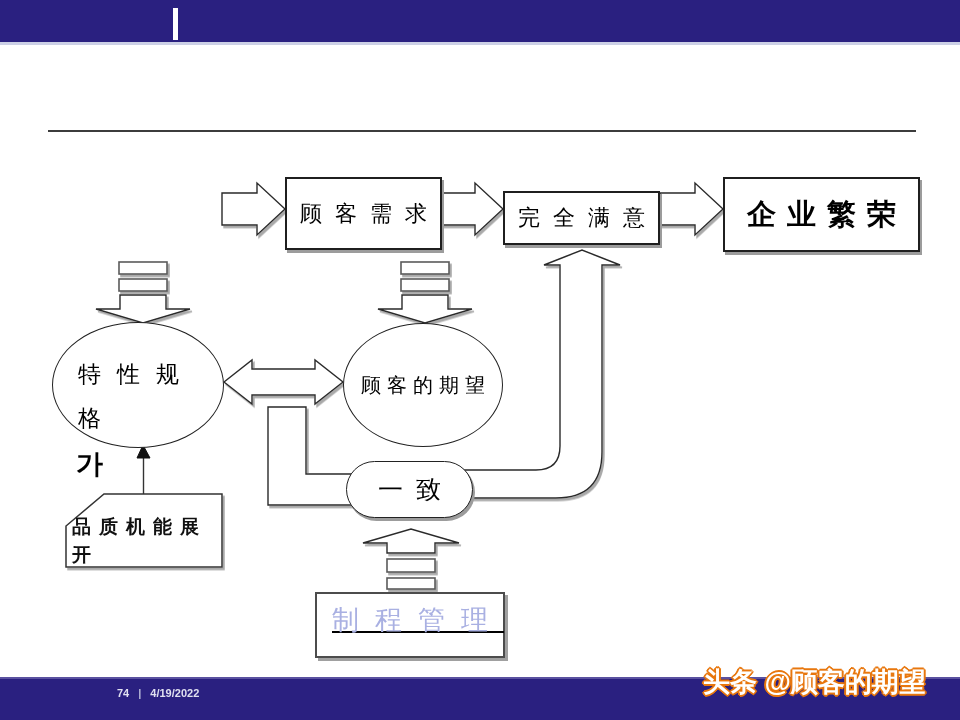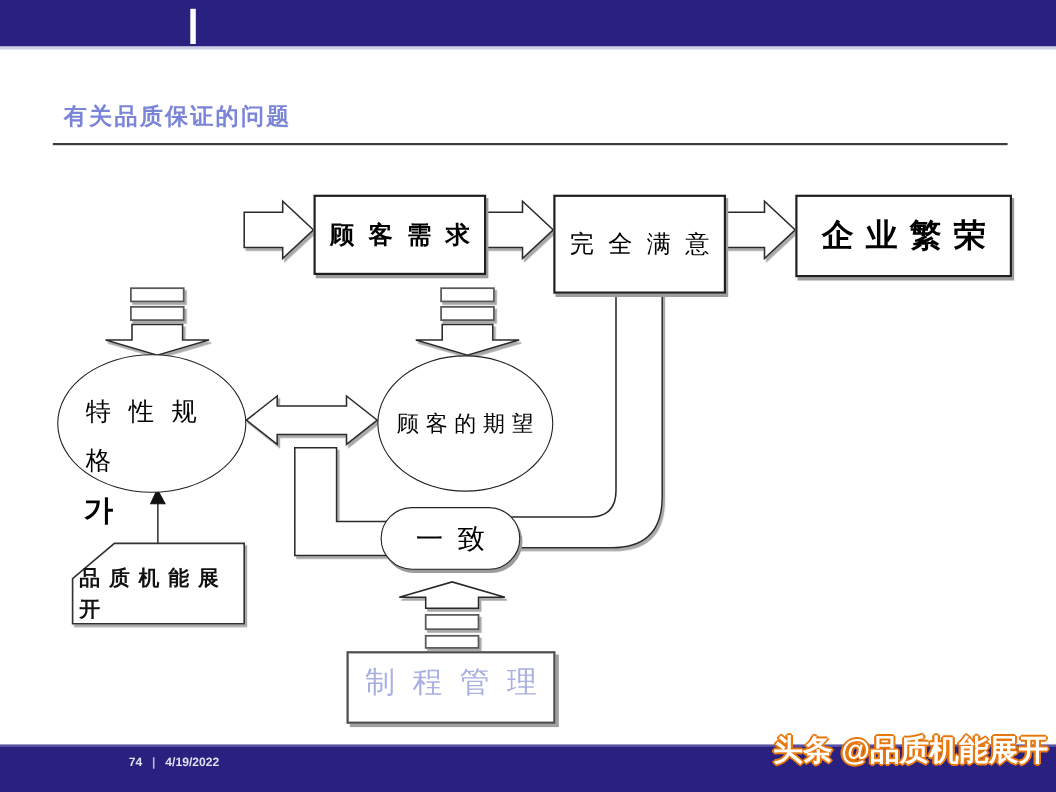--- a/index.html
+++ b/index.html
@@ -11,36 +11,36 @@
   .toptick{left:173px;top:8px;width:5px;height:32px;background:#fff;}
   .botbar{left:0;top:677px;width:960px;height:43px;background:#2a2080;border-top:2px solid #5a51a0;z-index:3;}
   .title{left:58px;top:92px;font-size:21px;font-weight:bold;color:#7a84d8;letter-spacing:2px;z-index:2;}
   .titleline{left:48px;top:130px;width:868px;height:2px;background:#3c3c3c;z-index:2;}
   
   svg.connectors{left:0;top:0;width:960px;height:720px;z-index:1;}
   .shape{z-index:2;background:#fff;box-sizing:border-box;display:flex;align-items:center;justify-content:center;}
   .box{border:2px solid #1f1f1f;box-shadow:2px 3px 0 #9c9c9c;}
   .b1{left:51px;top:177px;width:171px;height:73px;align-items:flex-start;justify-content:flex-start;}
   .b1 .t{padding:3px 0 0 13px;font-size:23px;letter-spacing:15px;line-height:35px;}
-  .b2{left:285px;top:177px;width:157px;height:73px;font-weight:bold;}
-  .b3{left:503px;top:177px;width:157px;height:90px;}
+  .b2{left:285px;top:177px;width:157px;height:73px;}
+  .b3{left:503px;top:191px;width:157px;height:54px;}
   .b23t{font-size:22px;letter-spacing:13px;margin-right:-13px;white-space:nowrap;}
   .b4{left:723px;top:177px;width:197px;height:75px;justify-content:center;}
   .b4 .t{font-size:29px;font-weight:bold;letter-spacing:11px;margin-right:-11px;white-space:nowrap;}
   .ellipse{border:1.5px solid #222;border-radius:50%;}
   .e1{left:52px;top:322px;width:172px;height:126px;align-items:flex-start;justify-content:center;}
   .e1 .t{padding:30px 0 0 25px;font-size:23px;letter-spacing:16px;line-height:44px;}
   .e2{left:343px;top:323px;width:160px;height:124px;}
   .e2 .t{font-size:20px;letter-spacing:6px;margin-right:-6px;white-space:nowrap;}
   .stadium{left:346px;top:461px;width:127px;height:57px;border:1.6px solid #222;border-radius:29px;
            box-shadow:2px 3px 0 #9c9c9c;}
   .stadium .t{font-size:25px;letter-spacing:13px;margin-right:-13px;}
   .korean{left:76px;top:449px;font-size:27px;font-weight:bold;color:#000;z-index:2;line-height:30px;}
   .qfdtext{left:72px;top:513px;width:154px;font-size:19px;letter-spacing:8px;line-height:28px;z-index:2;color:#111;font-weight:bold;}
-  .process{left:315px;top:592px;width:190px;height:66px;border:2px solid #4c4c4c;box-shadow:3px 3px 0 #a0a0a0;}
+  .process{left:315px;top:592px;width:190px;height:66px;border:2px solid #4c4c4c;box-shadow:3px 3px 0 #a0a0a0;text-decoration:underline;}
   .process .t{font-size:27px;letter-spacing:16px;margin-right:-16px;white-space:nowrap;
               color:#a9b0e2;padding-bottom:10px;}
   
   .pageinfo{left:117px;top:687px;z-index:4;font-family:"Liberation Sans","DejaVu Sans",sans-serif;
             font-size:11px;color:#e0e0f0;display:flex;align-items:center;font-weight:bold;}
   .pageinfo .sep{margin:0 9px;color:#b8b8d8;}
   .watermark{left:703px;top:664px;z-index:5;font-family:"Liberation Sans","DejaVu Sans",sans-serif;
              font-size:27px;font-weight:bold;color:#fff;white-space:nowrap;
              text-shadow:-2px 0 #e8770e,2px 0 #e8770e,0 -2px #e8770e,0 2px #e8770e,
                          -1px -1px #e8770e,1px -1px #e8770e,-1px 1px #e8770e,1px 1px #e8770e;}
@@ -89,21 +89,20 @@
       <line x1="143.5" y1="494" x2="143.5" y2="457" stroke="#333" stroke-width="1.4"></line>
       <polygon points="143,445 137,458 150,458" fill="#111" stroke="#111"></polygon>
     </g>
 
     <polygon filter="url(#ds)" points="104,494 222,494 222,567 66,567 66,526" fill="#fff" stroke="#333" stroke-width="1.5"></polygon>
   </svg>
 
   <div class="abs topbar">
     <div class="abs toptick"></div>
   </div>
-  <div class="abs title">有关品质保证的问题</div>
   <div class="abs titleline"></div>
 
   <div class="abs shape box b2">
     <div class="b23t">顾客需求</div>
   </div>
   <div class="abs shape box b3">
     <div class="b23t">完全满意</div>
   </div>
   <div class="abs shape box b4">
     <div class="t">企业繁荣</div>
@@ -126,15 +125,15 @@
   <div class="abs shape process">
     <div class="t">制程管理</div>
   </div>
 
   <div class="abs botbar"></div>
   <div class="abs pageinfo">
     <span>74</span>
     <span class="sep">|</span>
     <span>4/19/2022</span>
   </div>
-  <div class="abs watermark">头条 @品质机能展开</div>
+  <div class="abs watermark">头条 @顾客的期望</div>
 
 </div>
 
 </body></html>

